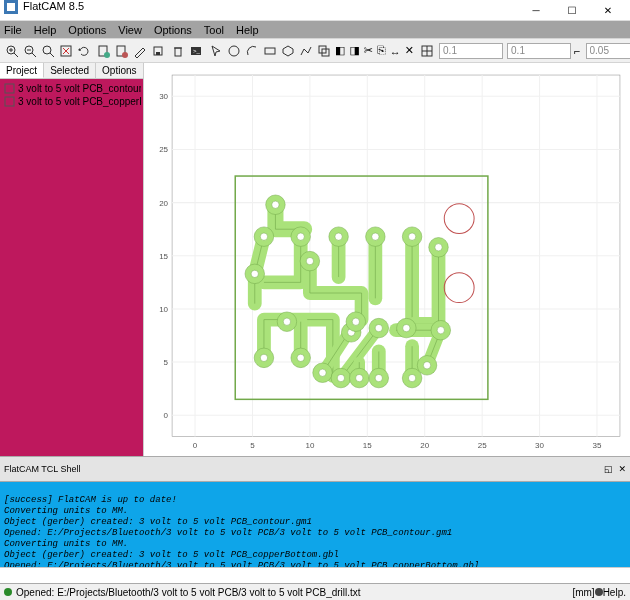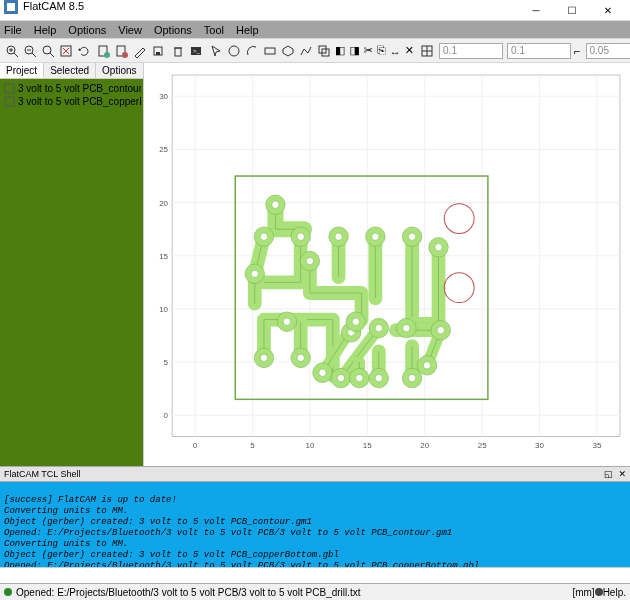--- a/index.html
+++ b/index.html
@@ -8,34 +8,34 @@
 .titlebar .app-icon { width:14px; height:14px; margin-right:5px; }
 .titlebar .title { font-size:11px; flex:1; }
 .win-controls { display:flex; gap:0; }
 .win-controls span { width:36px; height:20px; display:flex; align-items:center; justify-content:center; font-size:10px; }
 .menubar { height:18px; background:#a3a3a3; display:flex; align-items:center; padding:0 4px; gap:12px; font-size:11px; border-bottom:1px solid #d4d4d4; }
 .toolbar { height:24px; background:#f0f0f0; display:flex; align-items:center; padding:0 4px; gap:2px; border-bottom:1px solid #d4d4d4; }
 .tb-btn { width:18px; height:18px; display:flex; align-items:center; justify-content:center; border:1px solid transparent; }
 .tb-sep { width:5px; }
 .tb-input { width:64px; height:16px; border:1px solid #aaa; background:#fff; font-size:10px; padding:0 3px; color:#888; margin-left:2px; }
 .workspace { flex:1; display:flex; min-height:0; }
-.sidebar { width:144px; background:#4d7c0f; border-right:1px solid #ccc; display:flex; flex-direction:column; }
+.sidebar { width:144px; background:#be185d; border-right:1px solid #ccc; display:flex; flex-direction:column; }
 .side-tabs { height:16px; display:flex; font-size:10px; border-bottom:1px solid #ccc; }
 .stab { padding:2px 6px; border-right:1px solid #ccc; background:#f0f0f0; }
 .stab.active { background:#fff; border-bottom:1px solid #fff; }
 .tree { padding:3px 2px; font-size:10px; }
 .tree-item { display:flex; align-items:center; gap:3px; padding:1px 2px; white-space:nowrap; overflow:hidden; }
 .doc-ico { width:11px; height:11px; flex:none; }
 .canvas-area { flex:1; background:#fff; position:relative; }
 .plot { position:absolute; inset:6px 4px 4px 10px; }
 .axis-text { font-size:8px; fill:#555; }
 .pcb-trace { fill:#aae27a; stroke:#72a94a; stroke-width:0.5; }
 .pcb-outline { fill:none; stroke:#72a94a; stroke-width:1.5; }
 .drill { fill:none; stroke:#c05050; stroke-width:1; }
-.console-hdr { height:16px; background:#e4e4e4; border-top:1px solid #aaa; border-bottom:1px solid #aaa; font-size:9px; padding:0 4px; display:flex; align-items:center; }
+.console-hdr { height:26px; background:#e4e4e4; border-top:1px solid #aaa; border-bottom:1px solid #aaa; font-size:9px; padding:0 4px; display:flex; align-items:center; }
 .console-hdr .dock { margin-left:auto; display:flex; gap:6px; }
 .console { height:85px; background:#0ea5e9; font-family:"Courier New",monospace; font-size:9px; line-height:11px; padding:2px 4px; overflow:hidden; white-space:pre;font-style:italic; }
 .cmdline { height:16px; background:#fff; border-top:1px solid #ccc; }
 .statusbar { height:17px; background:#f0f0f0; border-top:1px solid #aaa; display:flex; align-items:center; font-size:10px; padding:0 4px; }
 .status-left { display:flex; align-items:center; gap:4px; flex:1; }
 .status-right { display:flex; align-items:center; }
 .dot { width:8px; height:8px; border-radius:50%; background:#2a8a2a; }
 .dot.dark { background:#444; }
 </style>
 </head>

